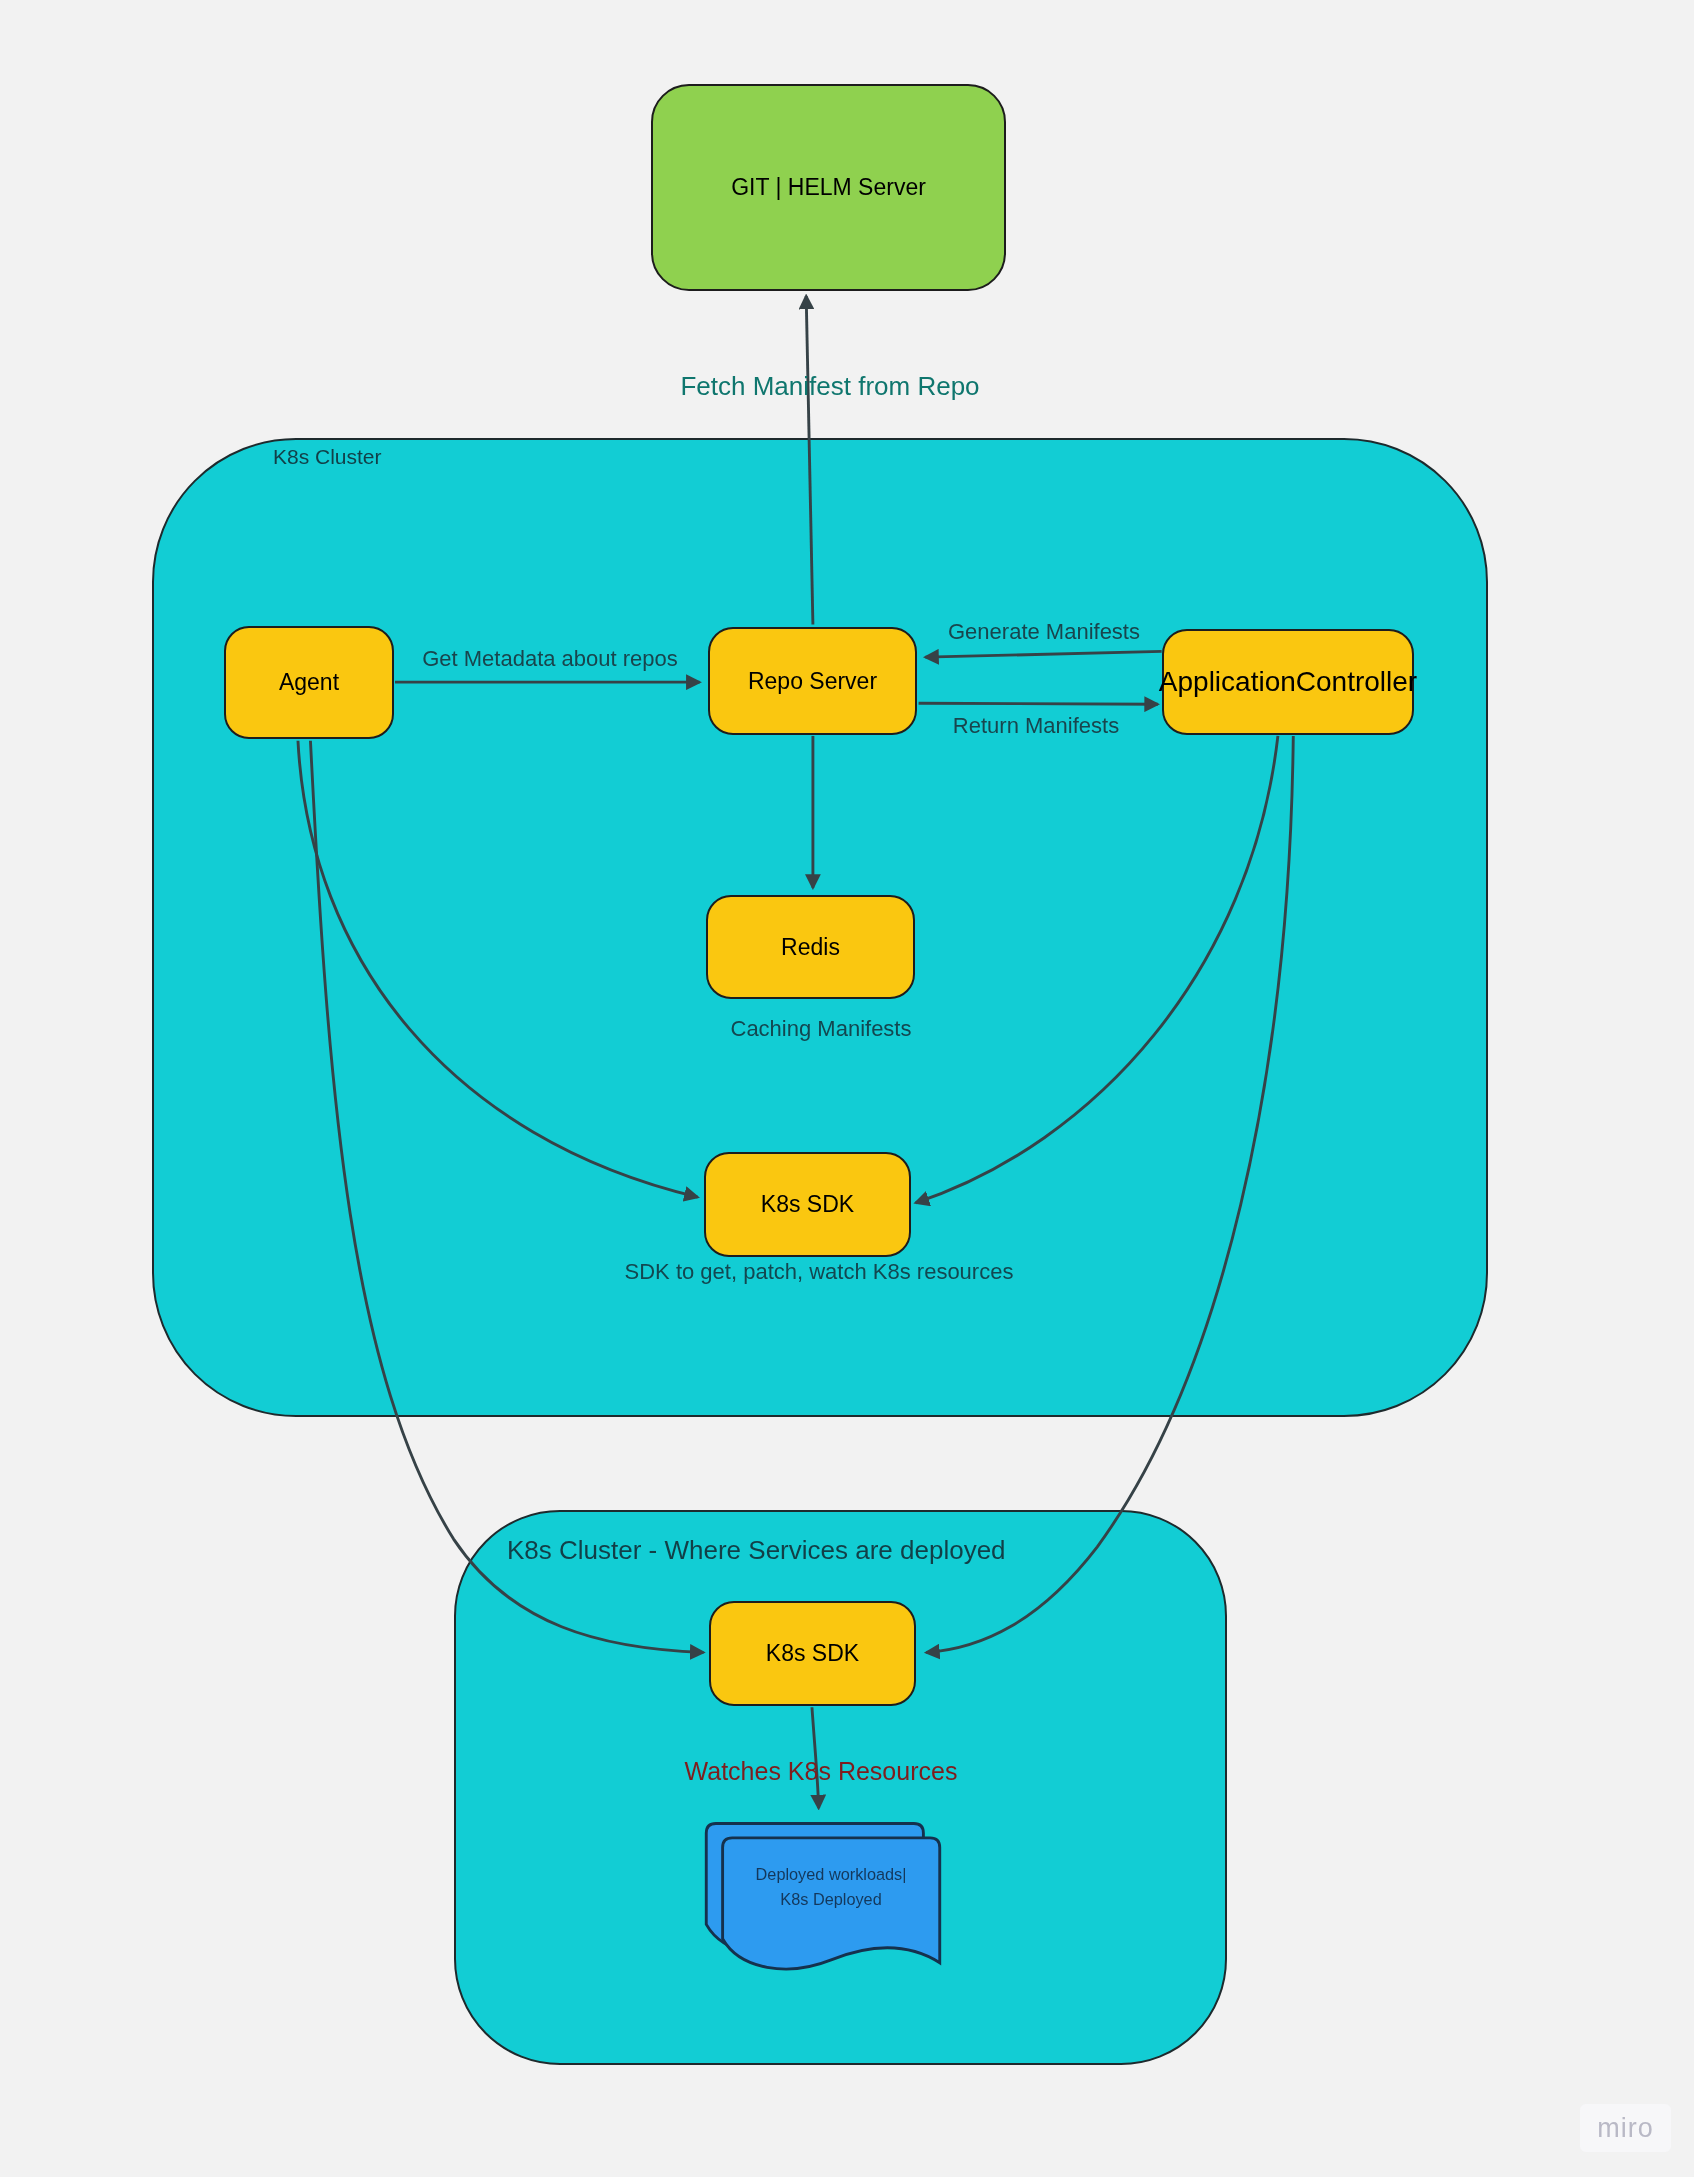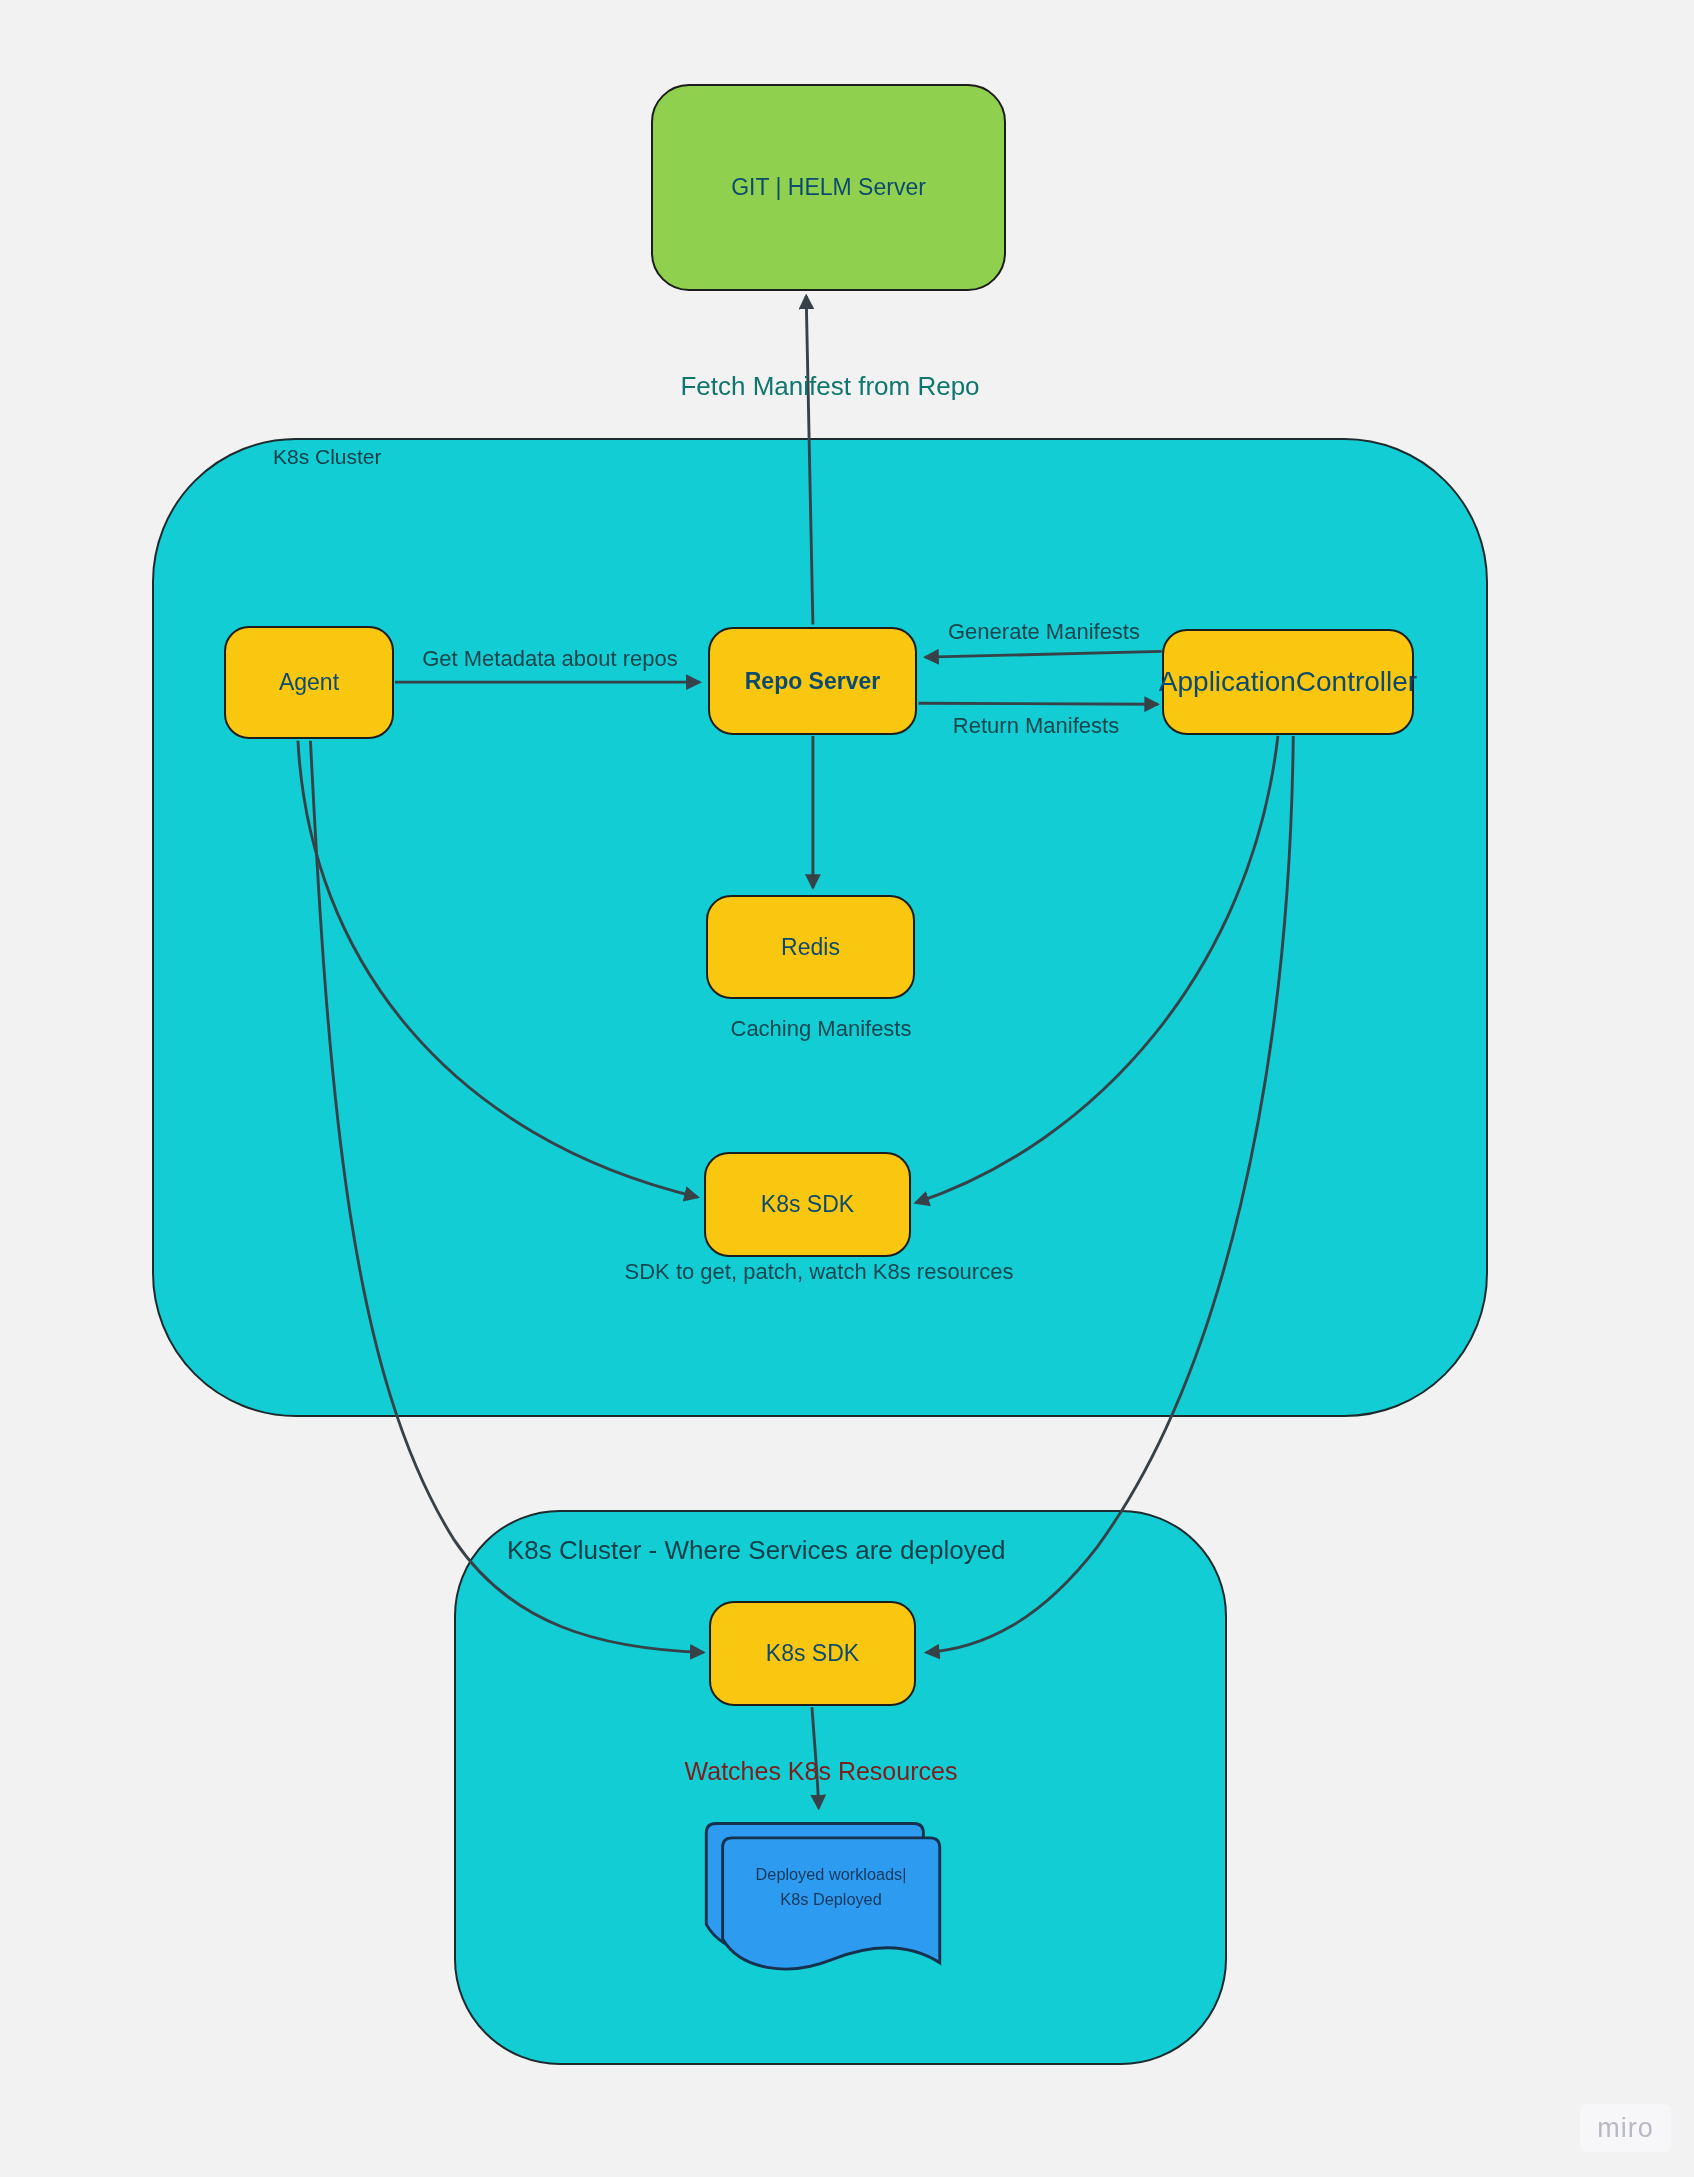--- a/index.html
+++ b/index.html
@@ -13,26 +13,26 @@
   #cluster1{left:152px;top:438px;width:1336px;height:979px;border-radius:144px;}
   #cluster2{left:454px;top:1510px;width:773px;height:555px;border-radius:106px;}
   .cluster-title{
     position:absolute;color:#123f47;font-size:21px;line-height:1.1;white-space:nowrap;
   }
   #cluster1-title{left:273px;top:445px;}
   #cluster2-title{left:507px;top:1536px;font-size:26px;}
   .node{
     position:absolute;display:flex;align-items:center;justify-content:center;
     background:#FAC710;border:2.9px solid #1d1d1d;border-radius:25px;box-sizing:border-box;
-    color:#0c4a6e;font-size:23px;text-align:center;z-index:3;
+    color:#000000;font-size:23px;text-align:center;z-index:3;
   }
   .node.green{background:#8FD14F;border-radius:38px;}
   #node-git{left:651px;top:84px;width:355px;height:207px;}
   #node-agent{left:224px;top:626px;width:170px;height:113px;}
-  #node-repo{left:708px;top:627px;width:209px;height:108px;font-weight:bold;}
+  #node-repo{left:708px;top:627px;width:209px;height:108px;}
   #node-appctrl{left:1162px;top:629px;width:252px;height:106px;font-size:28px;}
   #node-redis{left:706px;top:895px;width:209px;height:104px;}
   #node-sdk1{left:704px;top:1152px;width:207px;height:105px;}
   #node-sdk2{left:709px;top:1601px;width:207px;height:105px;}
   .lbl{
     position:absolute;color:#2b3538;font-size:22px;text-align:center;z-index:4;white-space:nowrap;
   }
   #lbl-fetch{left:542px;top:331px;width:576px;font-size:26px;color:#0f766e;margin-top:40px;}
   #lbl-getmeta{left:406px;top:646px;width:288px;color:#19454d;}
   #lbl-generate{left:900px;top:619px;width:288px;color:#19454d;}

